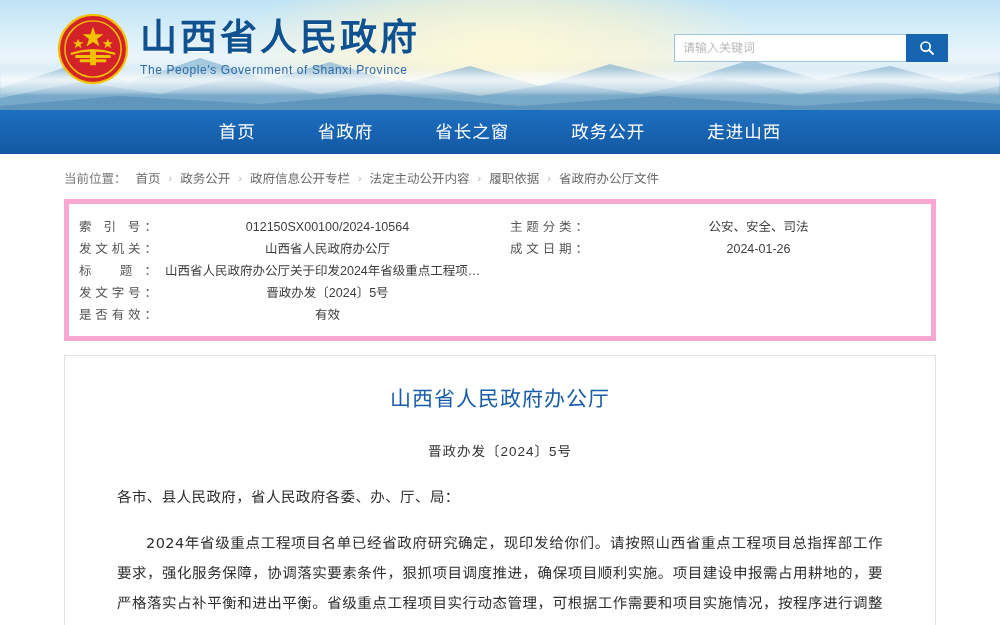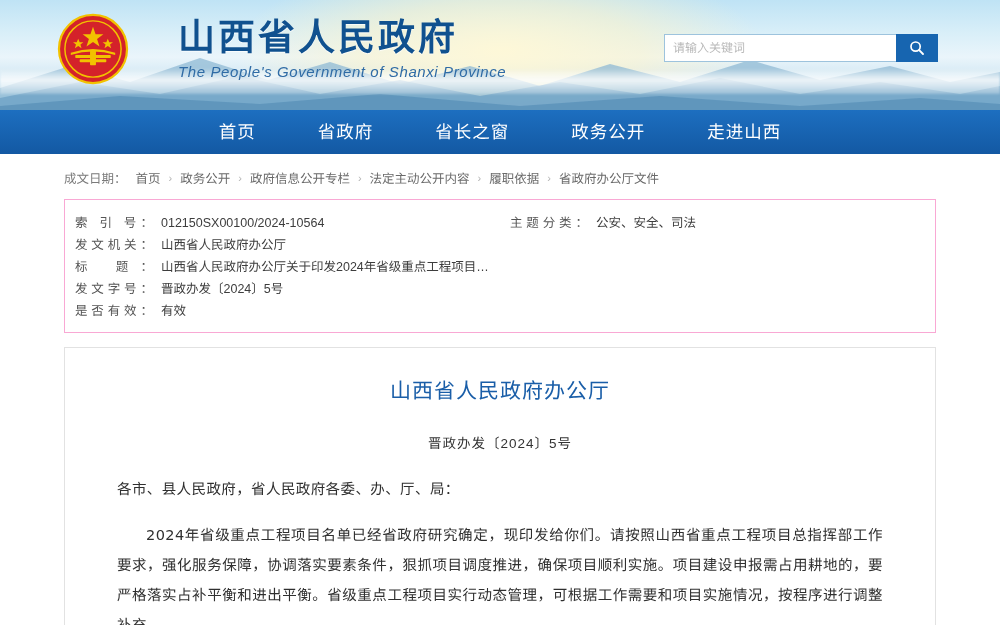--- a/index.html
+++ b/index.html
@@ -40,42 +40,40 @@
 
   .emblem {
     position: absolute;
     left: 56px; top: 12px;
     width: 74px; height: 74px;
   }
   .title-block {
     position: absolute;
     left: 140px; top: 16px;
     color: #0f4b8f;
-    margin-left: 38px;
   }
   .title-cn {
     font-size: 37px;
     font-weight: bold;
     letter-spacing: 3px;
     color: #10518f;
     text-shadow: 0 1px 1px rgba(255,255,255,0.8);
     line-height: 44px;
     font-family: "DejaVu Sans", "Liberation Sans", sans-serif;
   }
   .title-en {
     margin-top: 3px;
-    font-size: 15px;
+    font-size: 12px;
     letter-spacing: 0.6px;
     color: #2f6ba5;
-    font-style: italic;
   }
 
   .searchbox {
     position: absolute;
-    right: 62px; top: 34px;
+    right: 52px; top: 34px;
     display: flex;
     align-items: stretch;
     height: 28px;
   }
   .searchbox input {
     width: 232px;
     height: 28px;
     border: 1px solid #9dc3dd;
     border-right: none;
     background: #fff;
@@ -139,21 +137,21 @@
   .crumb .sep {
     color: #b3b3b3;
     margin: 0 5px;
     font-size: 11px;
   }
 
   
   .meta {
     width: 872px;
     margin: 2px auto 0 auto;
-    border: 1px solid #f9a8d4;
+    border: 5px solid #f9a8d4;
     background: #fff;
     padding: 12px 0 10px 0;
     display: flex;
   }
   .meta-col { width: 50%; }
   .meta-row {
     display: flex;
     font-size: 12.5px;
     color: #4a4a4a;
     line-height: 22px;
@@ -166,20 +164,21 @@
     color: #555;
     flex: none;
     padding-right: 8px;
   }
   .meta-val {
     flex: 1;
     color: #3d3d3d;
     overflow: hidden;
     text-overflow: ellipsis;
     white-space: nowrap;
+    text-align: center;
   }
 
   
   .article {
     width: 872px;
     margin: 14px auto 0 auto;
     border: 1px solid #e2e2e2;
     border-bottom: none;
     background: #fff;
     padding: 26px 36px 10px 36px;
@@ -259,21 +258,21 @@
 <div class="nav">
   <div class="nav-item">首页</div>
   <div class="nav-item">省政府</div>
   <div class="nav-item">省长之窗</div>
   <div class="nav-item">政务公开</div>
   <div class="nav-item">走进山西</div>
 </div>
 
 <div class="crumb-wrap">
   <div class="crumb">
-    <span class="label">成文日期：</span>
+    <span class="label">当前位置：</span>
     <a href="#">首页</a>
     <span class="sep">›</span>
     <a href="#">政务公开</a>
     <span class="sep">›</span>
     <a href="#">政府信息公开专栏</a>
     <span class="sep">›</span>
     <a href="#">法定主动公开内容</a>
     <span class="sep">›</span>
     <a href="#">履职依据</a>
     <span class="sep">›</span>
@@ -301,20 +300,24 @@
     </div>
     <div class="meta-row">
       <div class="meta-key">是否有效：</div>
       <div class="meta-val">有效</div>
     </div>
   </div>
   <div class="meta-col">
     <div class="meta-row">
       <div class="meta-key">主题分类：</div>
       <div class="meta-val">公安、安全、司法</div>
+    </div>
+    <div class="meta-row">
+      <div class="meta-key">成文日期：</div>
+      <div class="meta-val">2024-01-26</div>
     </div>
   </div>
 </div>
 
 <div class="article">
   <div class="doc-title">山西省人民政府办公厅</div>
   <div class="doc-number">晋政办发〔2024〕5号</div>
   <div class="doc-body">
     <p>各市、县人民政府，省人民政府各委、办、厅、局：</p>
     <p class="indent">2024年省级重点工程项目名单已经省政府研究确定，现印发给你们。请按照山西省重点工程项目总指挥部工作要求，强化服务保障，协调落实要素条件，狠抓项目调度推进，确保项目顺利实施。项目建设申报需占用耕地的，要严格落实占补平衡和进出平衡。省级重点工程项目实行动态管理，可根据工作需要和项目实施情况，按程序进行调整补充。</p>

